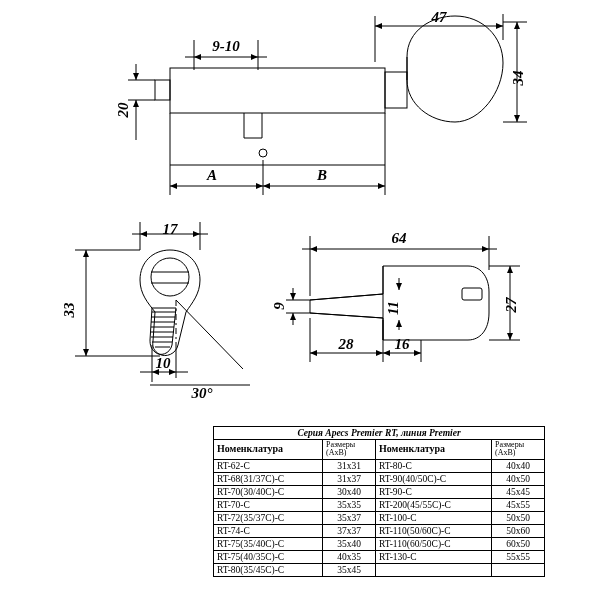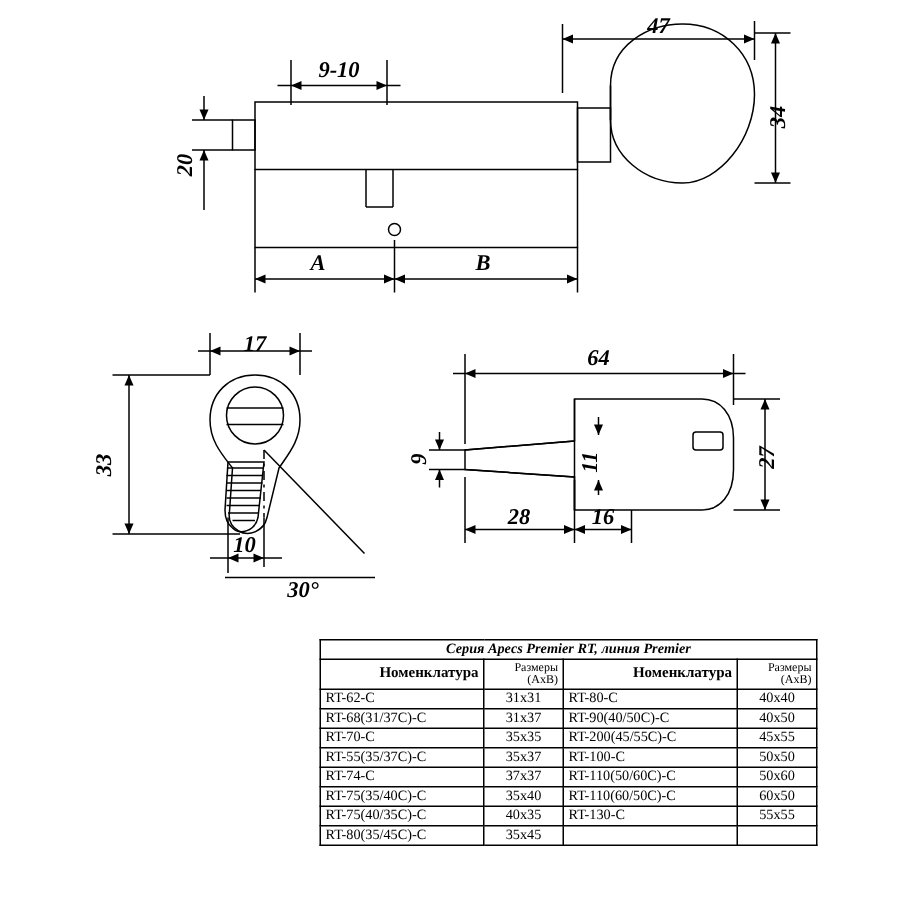--- a/index.html
+++ b/index.html
@@ -2,21 +2,21 @@
 <html><head>
 <meta charset="utf-8">
 <style>
   html,body{margin:0;padding:0;background:#fff;}
   body{width:600px;height:600px;font-family:"Liberation Sans",sans-serif;color:#000;overflow:hidden;}
   #root{position:relative;width:600px;height:600px;}
   svg.diagram{position:absolute;left:0;top:0;width:600px;height:600px;}
   .tbl{position:absolute;left:213px;top:426px;width:332px;border-collapse:collapse;border-radius:24px;}
   .tbl td,.tbl th{border:1px solid #000;font-size:9.5px;padding:1px 3px;font-family:"Liberation Serif",serif;}
   .tbl .hdrrow td{text-align:center;font-style:italic;font-weight:bold;font-size:9.5px;}
-  .tbl .colhdr td{text-align:right;font-weight:bold;font-size:10px;line-height:1.05;}
+  .tbl .colhdr td{text-align:left;font-weight:bold;font-size:10px;line-height:1.05;}
   .tbl .colhdr td.small{font-size:8px;font-weight:normal;}
   .tbl td.nom{text-align:left;font-size:9.5px;white-space:nowrap;}
   .tbl td.dim{text-align:center;font-size:9.5px;}
   .lbl{font-family:"Liberation Serif",serif;font-style:italic;font-weight:bold;}
 </style>
 </head>
 <body>
 
 <div id="root">
 
@@ -201,27 +201,33 @@
         <td class="nom">RT-80-С</td>
         <td class="dim">40х40</td>
       </tr>
       <tr>
         <td class="nom">RT-68(31/37С)-С</td>
         <td class="dim">31х37</td>
         <td class="nom">RT-90(40/50С)-С</td>
         <td class="dim">40х50</td>
       </tr>
       <tr>
+        <td class="nom">RT-70(30/40С)-С</td>
+        <td class="dim">30х40</td>
+        <td class="nom">RT-90-С</td>
+        <td class="dim">45х45</td>
+      </tr>
+      <tr>
         <td class="nom">RT-70-С</td>
         <td class="dim">35х35</td>
         <td class="nom">RT-200(45/55С)-С</td>
         <td class="dim">45х55</td>
       </tr>
       <tr>
-        <td class="nom">RT-55(35/37С)-С</td>
+        <td class="nom">RT-72(35/37С)-С</td>
         <td class="dim">35х37</td>
         <td class="nom">RT-100-С</td>
         <td class="dim">50х50</td>
       </tr>
       <tr>
         <td class="nom">RT-74-С</td>
         <td class="dim">37х37</td>
         <td class="nom">RT-110(50/60С)-С</td>
         <td class="dim">50х60</td>
       </tr>

